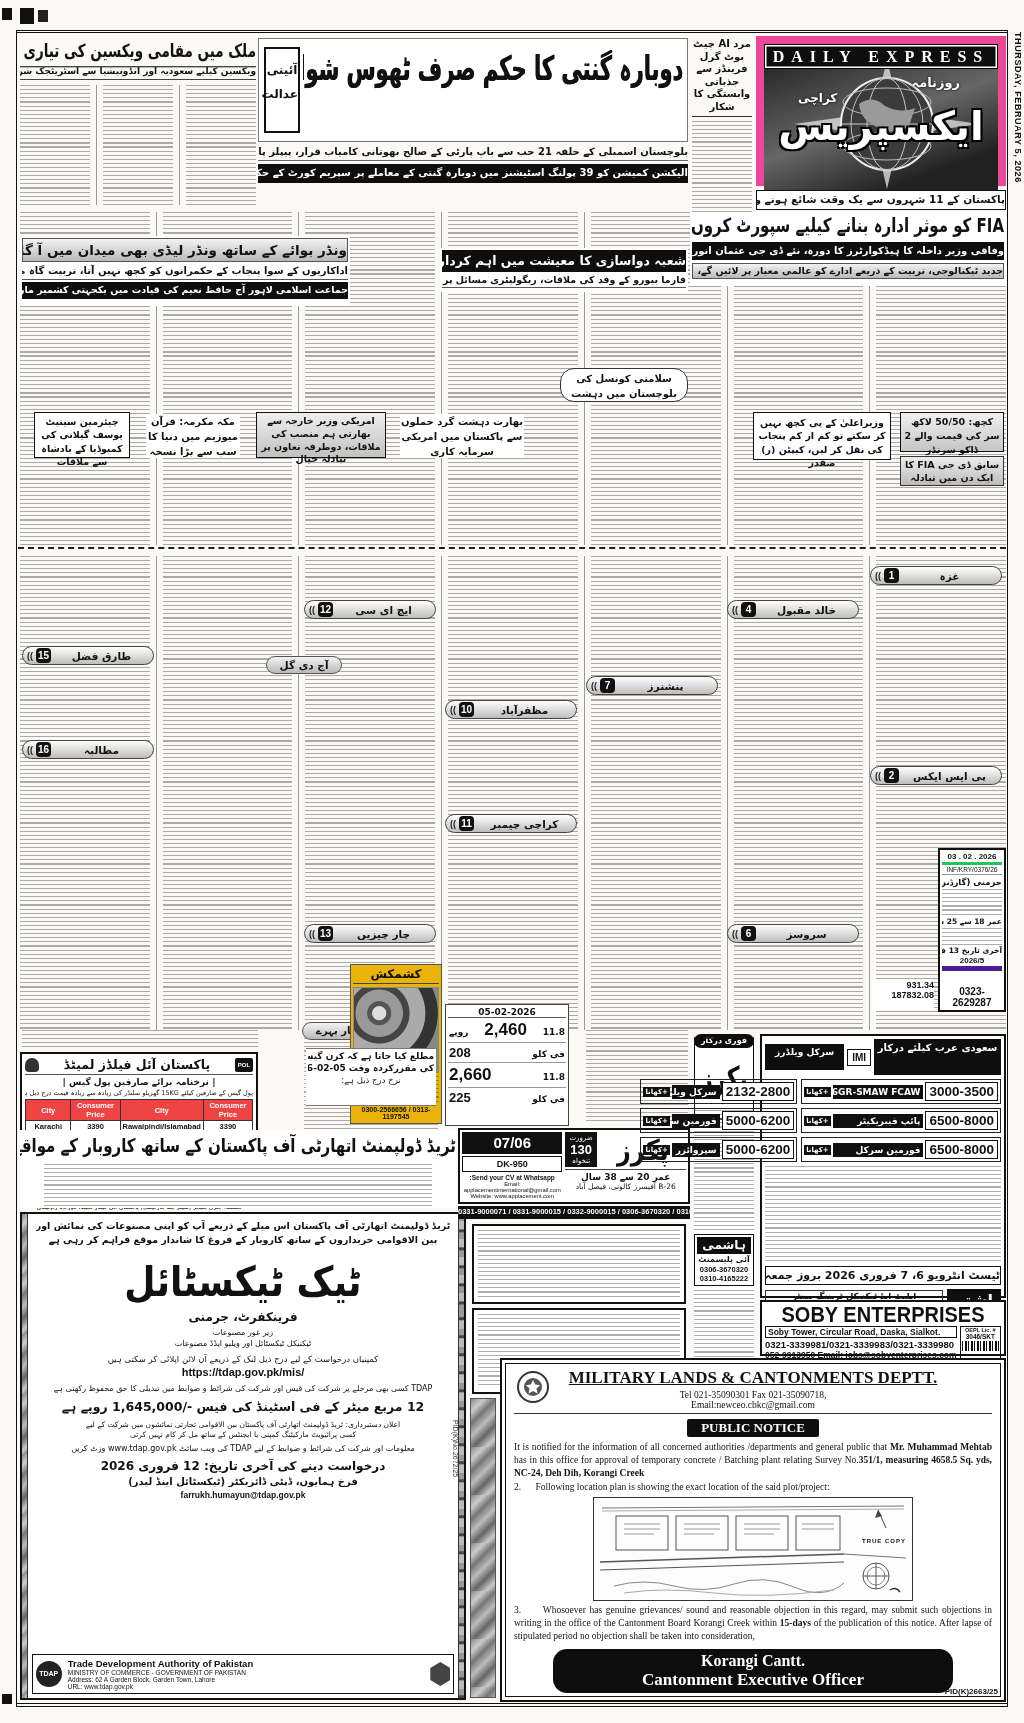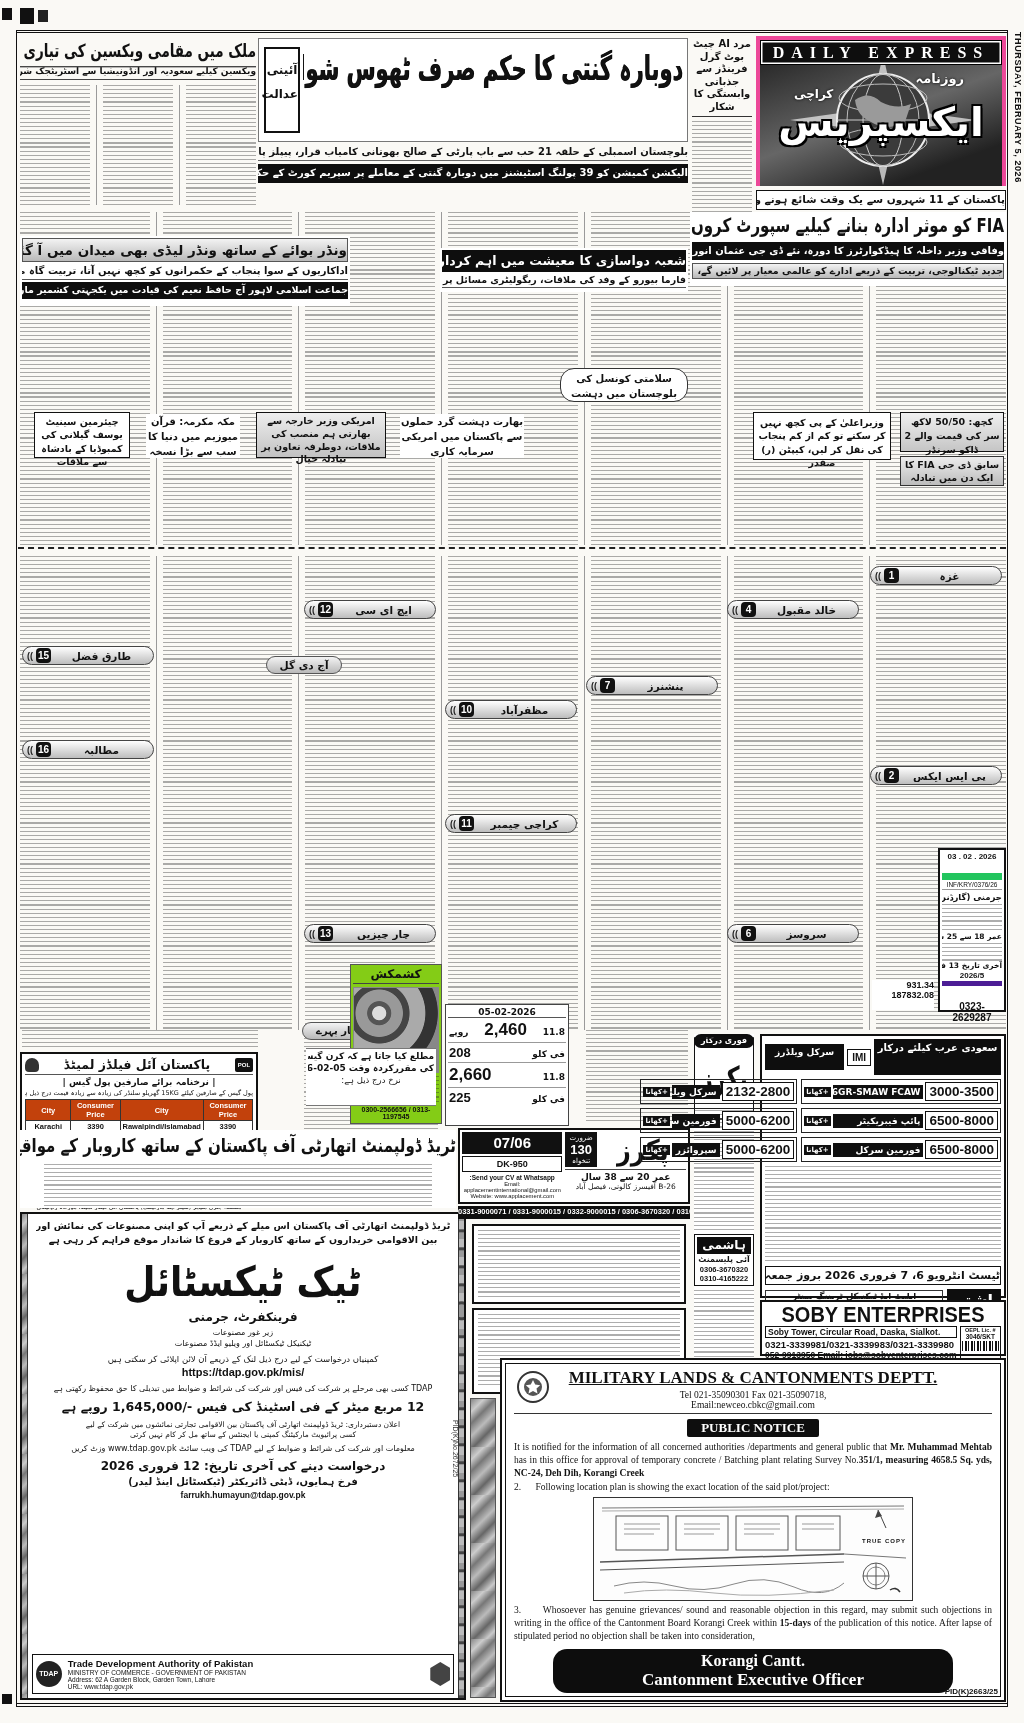--- a/index.html
+++ b/index.html
@@ -18,42 +18,42 @@
 .oval{border:1.5px solid #333;border-radius:14px;background:#fff;font-weight:bold;text-align:center}
 .white{background:#fff}
 .chip{position:absolute;height:19px;display:flex;align-items:center;gap:3px;background:linear-gradient(#fff,#bdbdbd);border:1px solid #444;border-radius:10px;padding:0 4px;direction:ltr}
 .chip .n{min-width:15px;height:15px;background:#111;color:#fff;border-radius:4px;font:bold 10px/15px "Liberation Sans",sans-serif;text-align:center}
 .chip .l{flex:1;text-align:center;font:bold 10.5px "DejaVu Sans",sans-serif;direction:rtl;white-space:nowrap;overflow:hidden}
 .chip .q{font:bold 9px "Liberation Sans",sans-serif;color:#222}
 .photo1{background:linear-gradient(135deg,#888 0%,#ccc 18%,#777 34%,#bbb 52%,#666 70%,#c9c9c9 88%,#808080 100%)}
 .photo2{background:radial-gradient(circle at 30% 30%,#ddd 0 8%,#555 9% 14%,#999 15% 28%,#444 29% 36%,#aaa 37% 55%,#333 56% 70%,#888 71%)}
 .mini td,.mini th{border:1px solid #333;padding:1px 2px;text-align:center}
 .mini{border-collapse:collapse;width:100%;font-family:"Liberation Sans",sans-serif}
-.mini th{background:#c2410c;color:#fff;font-size:7.5px}
+.mini th{background:#ef4444;color:#fff;font-size:7.5px}
 .mini td{font-size:7.5px;font-weight:bold}
 .serif{font-family:"Liberation Serif",serif}
 .barcode{background:repeating-linear-gradient(to right,#111 0 1px,transparent 1px 3px,#111 3px 5px,transparent 5px 6px)}
 .salary{border:1.2px solid #111;background:#fff;font:bold 13.5px "Liberation Sans",sans-serif;padding:1px 3px}
 .rolechip{background:#101010;color:#fff;font:bold 9px "DejaVu Sans",sans-serif;direction:rtl;padding:2px 3px;white-space:nowrap;overflow:hidden}
 .foodchip{background:#101010;color:#fff;font:bold 7px "DejaVu Sans",sans-serif;direction:rtl;padding:1px 2px}
 </style>
 </head>
 <body>
 
 <div class="abs" style="left:16px;top:30px;width:992px;height:3px;border-top:1px solid #111;border-bottom:1px solid #111"></div>
 <div class="abs" style="left:16px;top:30px;width:1px;height:1676px;background:#111"></div>
 <div class="abs" style="left:1007px;top:30px;width:1px;height:1676px;background:#111"></div>
 <div class="abs" style="left:16px;top:1703px;width:992px;height:4px;border-top:1.5px solid #111;border-bottom:1px solid #111"></div>
 <div class="abs" style="left:2px;top:8px;width:10px;height:12px;background:#111"></div>
 <div class="abs" style="left:20px;top:8px;width:14px;height:16px;background:#111"></div>
 <div class="abs" style="left:38px;top:10px;width:10px;height:12px;background:#222"></div>
 <div class="abs" style="left:2px;top:1694px;width:10px;height:10px;background:#111"></div>
 <div class="abs vdate" style="left:1010px;top:32px;width:13px;height:200px;writing-mode:vertical-rl;font:bold 9px 'Liberation Sans',sans-serif;letter-spacing:.6px">THURSDAY, FEBRUARY 5, 2026</div>
 
-<div class="abs" style="left:756px;top:36px;width:250px;height:150px;border:4px solid #ec4899;background:#84cc16">
+<div class="abs" style="left:756px;top:36px;width:250px;height:150px;border:8px solid #ec4899;background:#84cc16">
   <div class="bar-b serif" style="height:25px;line-height:23px;font-size:16px;letter-spacing:7px;box-shadow:inset 0 0 0 1.5px #fff;border:1px solid #000">DAILY EXPRESS</div>
   <div style="position:relative;height:121px;background:linear-gradient(160deg,#2a2a2a,#666 45%,#222 80%);overflow:hidden">
     <svg width="246" height="121" style="position:absolute;left:0;top:0">
       <polygon points="123,-10 138,55 123,120 108,55" fill="#ddd" opacity=".8"></polygon>
       <polygon points="30,55 123,42 216,55 123,68" fill="#ddd" opacity=".8"></polygon>
       <circle cx="123" cy="55" r="46" fill="#3b3b3b" stroke="#eee" stroke-width="2"></circle>
       <ellipse cx="123" cy="55" rx="20" ry="46" fill="none" stroke="#ccc" stroke-width="1"></ellipse>
       <ellipse cx="123" cy="55" rx="36" ry="46" fill="none" stroke="#bbb" stroke-width="1"></ellipse>
       <line x1="77" y1="55" x2="169" y2="55" stroke="#ccc" stroke-width="1"></line>
       <ellipse cx="123" cy="33" rx="44" ry="14" fill="none" stroke="#bbb" stroke-width="1"></ellipse>
@@ -218,32 +218,32 @@
 
 <div class="abs bar-g u nw" style="left:266px;top:656px;width:76px;height:18px;font-size:10.5px;line-height:16px;border-radius:9px">آج دی گل</div>
 <div class="abs bar-g u nw" style="left:302px;top:1022px;width:70px;height:18px;font-size:10px;line-height:16px;border-radius:9px">چار پہرے</div>
 
 <div class="abs white" style="left:872px;top:980px;width:62px;height:30px;text-align:right;font:bold 9px 'Liberation Sans',sans-serif">
   <div>931.34</div>
   <div>187832.08</div>
 </div>
 
 <div class="abs" style="left:938px;top:848px;width:68px;height:164px;border:2px solid #111;background:#fff;padding:2px;text-align:center">
-  <div style="font:bold 8px 'Liberation Sans',sans-serif;border-bottom:7px solid #22c55e;padding-bottom:12px">03 . 02 . 2026</div>
+  <div style="font:bold 8px 'Liberation Sans',sans-serif;border-bottom:3px solid #22c55e;padding-bottom:1px">03 . 02 . 2026</div>
   <div style="font:6.5px 'Liberation Sans',sans-serif;padding:1px 0;border-bottom:1px solid #999">INF/KRY/0376/26</div>
   <div class="u b nw" style="font-size:8.5px;padding:2px 0">جرمنی (گارڈنر / ویٹرز)</div>
   <div class="tx" style="height:26px"></div>
   <div class="u b nw" style="font-size:7.5px;padding:2px 0">عمر 18 سے 25 سال تک</div>
   <div class="tx" style="height:18px"></div>
   <div class="u b nw" style="font-size:7.5px">آخری تاریخ 13 فروری</div>
   <div style="font:bold 8px 'Liberation Sans',sans-serif;padding:1px 0">2026/5</div>
   <div style="font:bold 10px 'Liberation Sans',sans-serif;border-top:5px solid #4c1d95;padding-top:15px">0323-2629287</div>
 </div>
 
-<div class="abs" style="left:350px;top:964px;width:92px;height:160px;border:1px solid #555;background:#84cc16;padding:2px;text-align:center">
+<div class="abs" style="left:350px;top:964px;width:92px;height:160px;border:1px solid #555;background:#eab308;padding:2px;text-align:center">
   <div class="u b nw" style="font-size:12px;border-bottom:1px solid #444;padding-bottom:2px">کشمکش</div>
   <div class="photo2" style="height:86px;margin:3px 0;border:1px solid #888"></div>
   <div class="tx" style="height:28px"></div>
   <div style="font:bold 7px 'Liberation Sans',sans-serif;margin-top:2px">0300-2566656 / 0313-1197545</div>
 </div>
 
 <div class="abs white u c" style="left:306px;top:1048px;width:130px;height:58px;padding:2px;border-top:1px solid #777;border-bottom:1px solid #777">
   <div class="b nw" style="font-size:9px">مطلع کیا جاتا ہے کہ کرن گیس</div>
   <div class="b nw" style="font-size:9px;padding:2px 0">کی مقررکردہ وقت 05-02-2026</div>
   <div class="nw" style="font-size:8.5px">نرخ درج ذیل ہے:</div>

